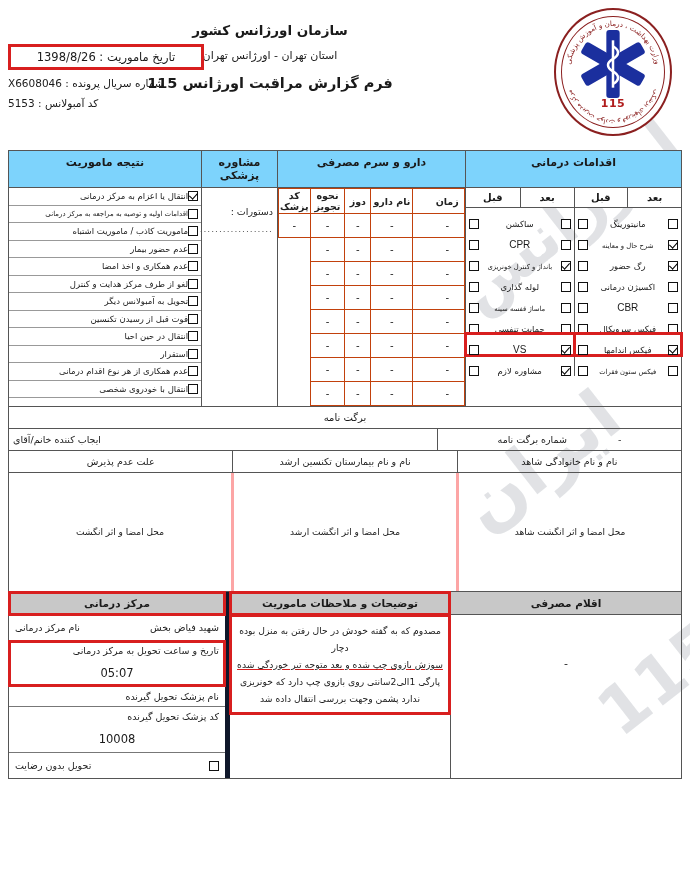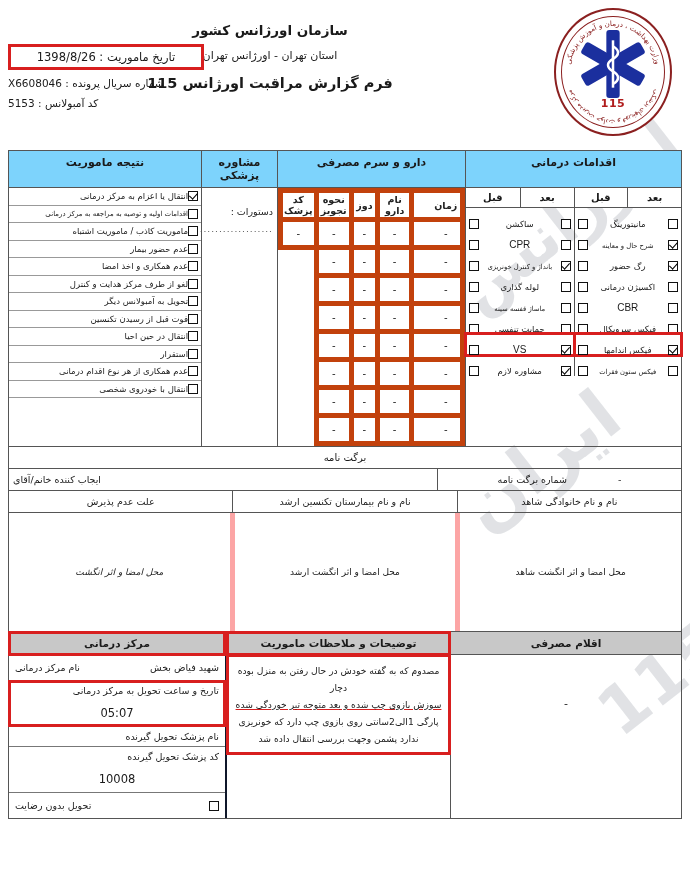--- a/index.html
+++ b/index.html
@@ -107,21 +107,21 @@
     display:inline-block;position:relative;flex:none;box-sizing:border-box;
   }
   .cb.on::after{
     content:"";position:absolute;left:1.5px;top:-1px;width:4px;height:7px;
     border:solid #000;border-width:0 1.8px 1.8px 0;transform:rotate(42deg);
   }
 
   
   .dt{width:100%;border-collapse:collapse;}
   .dt td{
-    border:5px solid #c2410c;height:21px;text-align:center;font-size:10px;
+    border:1px solid #c2410c;height:21px;text-align:center;font-size:10px;
     color:#222;
   }
   .dt td.zaman{width:46px;padding-left:18px;}
   .dt td.nam{width:72px;}
   .dt td.dose{width:34px;}
   .dt td.nahve{width:42px;}
 
   .consult-body{padding:18px 4px 0;text-align:right;font-size:9.5px;}
   .consult-body .dots{font-size:9px;letter-spacing:1px;color:#555;margin-top:7px;}
 
@@ -147,29 +147,29 @@
   }
   .three{display:flex;border-top:1px solid #555;}
   .three > div{
     flex:1;border-left:1px solid #555;text-align:center;font-size:9.5px;
     padding:5px 2px;box-sizing:border-box;
   }
   .three > div:last-child{border-left:none;}
 
   .sigrow{display:flex;border-top:1px solid #555;}
   .sigrow > div{
-    flex:1;border-left:5px solid #fca5a5;height:118px;box-sizing:border-box;
+    flex:1;border-left:3px solid #fca5a5;height:118px;box-sizing:border-box;
     display:flex;align-items:center;justify-content:center;font-size:9px;
   }
-  .sigrow > div:last-child{border-left:none;font-style:italic;}
+  .sigrow > div:last-child{border-left:none;}
 
   
   .bottom{display:flex;border-top:1px solid #555;}
   .b-left{width:230px;box-sizing:border-box;}
-  .b-mid{width:226px;border-right:1px solid #555;border-left:2px solid #0f172a;box-sizing:border-box;}
+  .b-mid{width:226px;border-right:1px solid #555;border-left:5px solid #0f172a;box-sizing:border-box;}
   .b-right{flex:1;box-sizing:border-box;}
   .b-title{
     background:#c8c8c8;text-align:center;font-size:10.5px;font-weight:bold;
     padding:5px 0;border-bottom:1px solid #555;
   }
   .b-title.redbox{outline:3px solid #d81f1f;outline-offset:-2px;position:relative;z-index:4;}
 
   .notes{
     padding:7px 6px;font-size:9.2px;line-height:1.85;text-align:center;
     position:relative;

